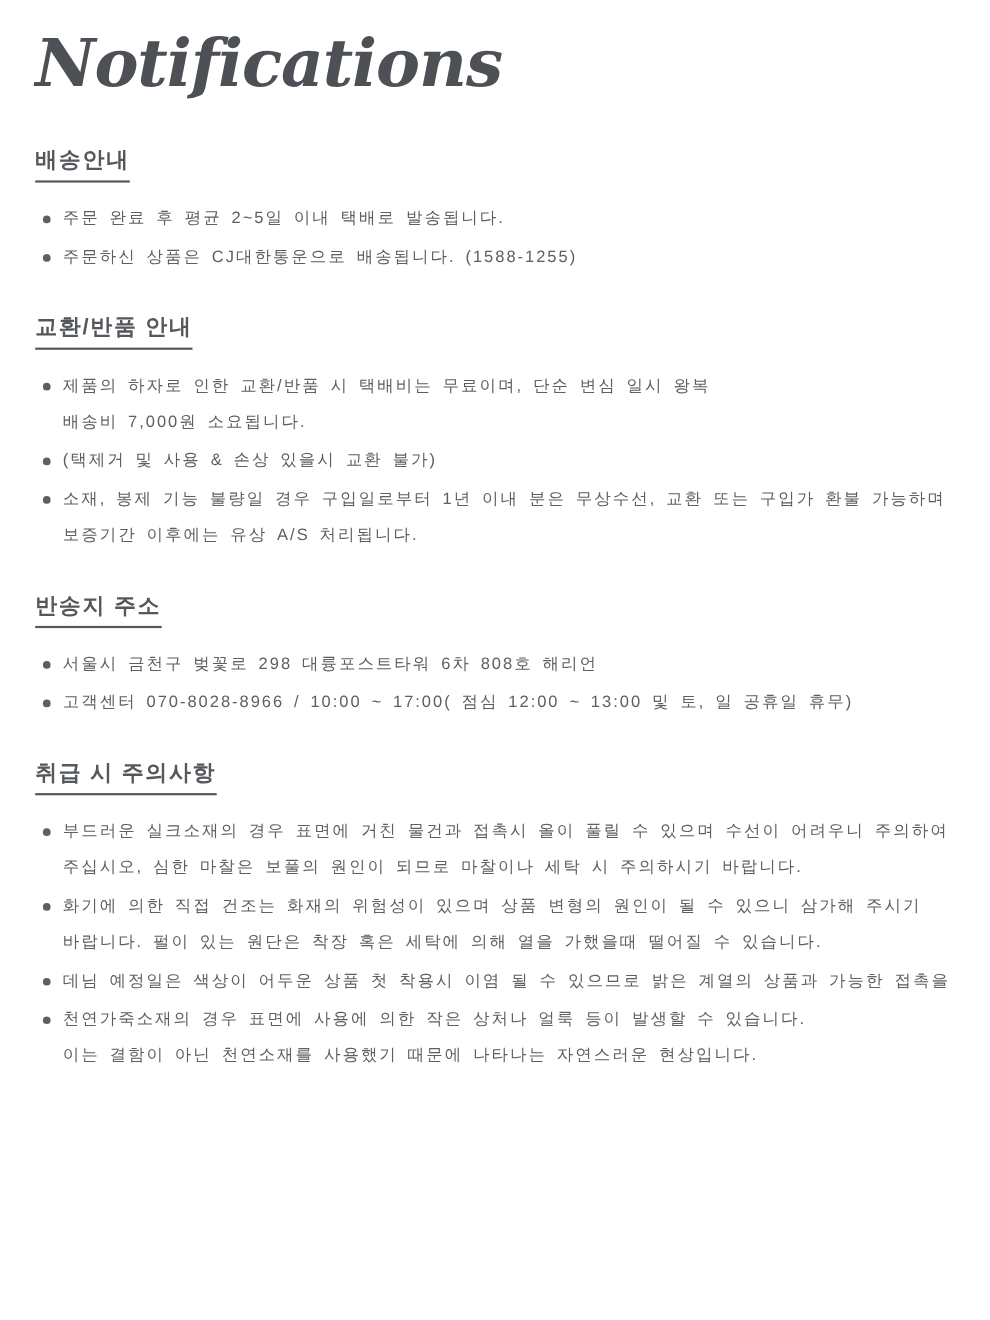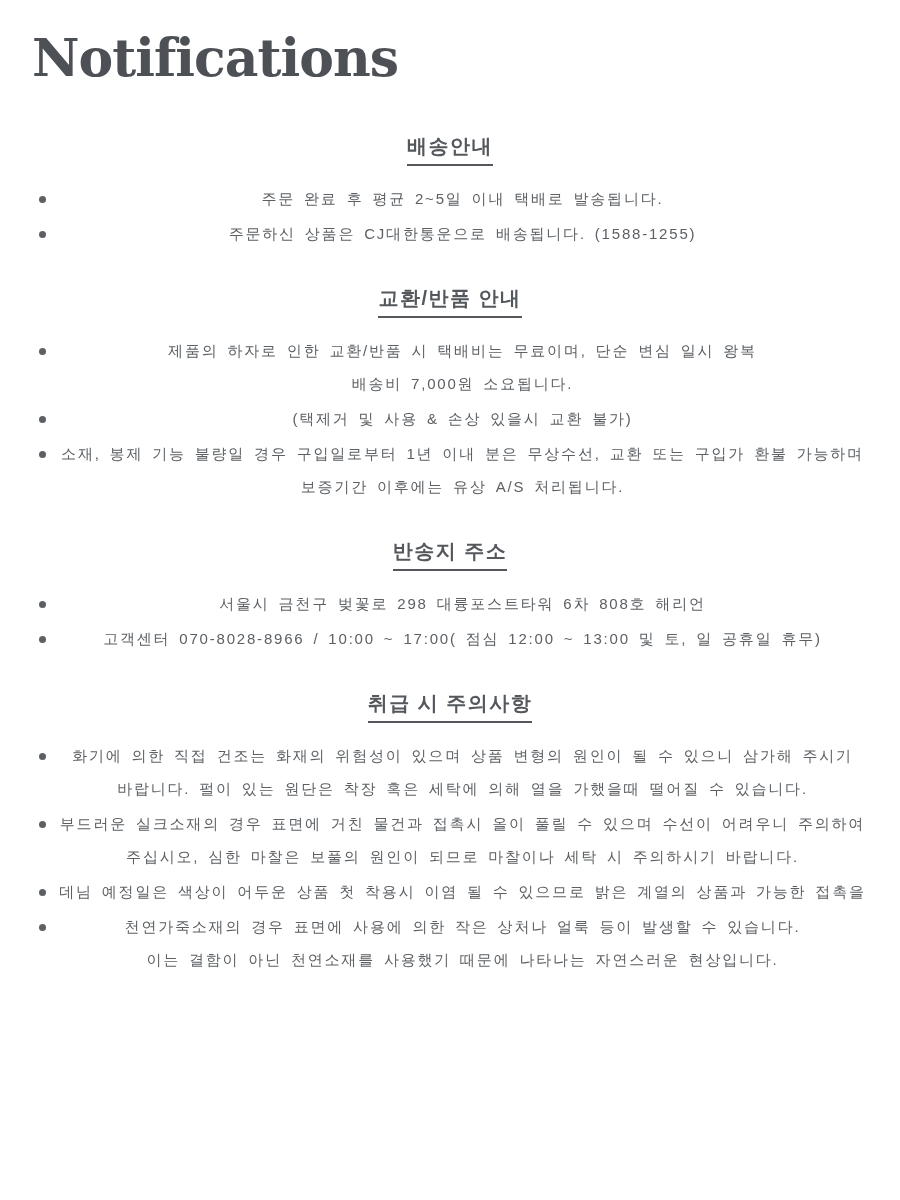--- a/index.html
+++ b/index.html
@@ -14,27 +14,28 @@
     background:var(--bg);
     font-family:"Liberation Sans", sans-serif;
     overflow:hidden;
   }
   .page{
     width:900px;height:1200px;
     padding:26px 32px 0 32px;
   }
   .script-title{
     font-family:"DejaVu Serif", serif;
+    font-style:italic;
     font-weight:bold;
-    font-size:52px;
+    font-size:60px;
     line-height:64px;
     letter-spacing:-1px;
     color:var(--title);
   }
-  .section{margin-top:36px;text-align:center;}
+  .section{margin-top:36px;}
   .section:first-of-type{margin-top:44px;}
   .section-title{
     display:inline-block;
     font-size:20px;
     font-weight:bold;
     line-height:24px;
     letter-spacing:1.5px;
     color:var(--heading);
     padding-bottom:6px;
     border-bottom:2px solid var(--heading);
@@ -119,29 +120,29 @@
             <span class="dot"></span>
             <div class="lines">
               <div class="line">고객센터 070-8028-8966 / 10:00 ~ 17:00( 점심 12:00 ~ 13:00 및 토, 일 공휴일 휴무)</div>
             </div>
           </li>
         </ul></section>
       <section class="section"><h2 class="section-title">취급 시 주의사항</h2><ul class="bullets">
           <li class="bullet-item">
             <span class="dot"></span>
             <div class="lines">
-              <div class="line">화기에 의한 직접 건조는 화재의 위험성이 있으며 상품 변형의 원인이 될 수 있으니 삼가해 주시기</div>
-              <div class="line">바랍니다. 펄이 있는 원단은 착장 혹은 세탁에 의해 열을 가했을때 떨어질 수 있습니다.</div>
+              <div class="line">부드러운 실크소재의 경우 표면에 거친 물건과 접촉시 올이 풀릴 수 있으며 수선이 어려우니 주의하여</div>
+              <div class="line">주십시오, 심한 마찰은 보풀의 원인이 되므로 마찰이나 세탁 시 주의하시기 바랍니다.</div>
             </div>
           </li>
           <li class="bullet-item">
             <span class="dot"></span>
             <div class="lines">
-              <div class="line">부드러운 실크소재의 경우 표면에 거친 물건과 접촉시 올이 풀릴 수 있으며 수선이 어려우니 주의하여</div>
-              <div class="line">주십시오, 심한 마찰은 보풀의 원인이 되므로 마찰이나 세탁 시 주의하시기 바랍니다.</div>
+              <div class="line">화기에 의한 직접 건조는 화재의 위험성이 있으며 상품 변형의 원인이 될 수 있으니 삼가해 주시기</div>
+              <div class="line">바랍니다. 펄이 있는 원단은 착장 혹은 세탁에 의해 열을 가했을때 떨어질 수 있습니다.</div>
             </div>
           </li>
           <li class="bullet-item">
             <span class="dot"></span>
             <div class="lines">
               <div class="line">데님 예정일은 색상이 어두운 상품 첫 착용시 이염 될 수 있으므로 밝은 계열의 상품과 가능한 접촉을</div>
             </div>
           </li>
           <li class="bullet-item">
             <span class="dot"></span>

